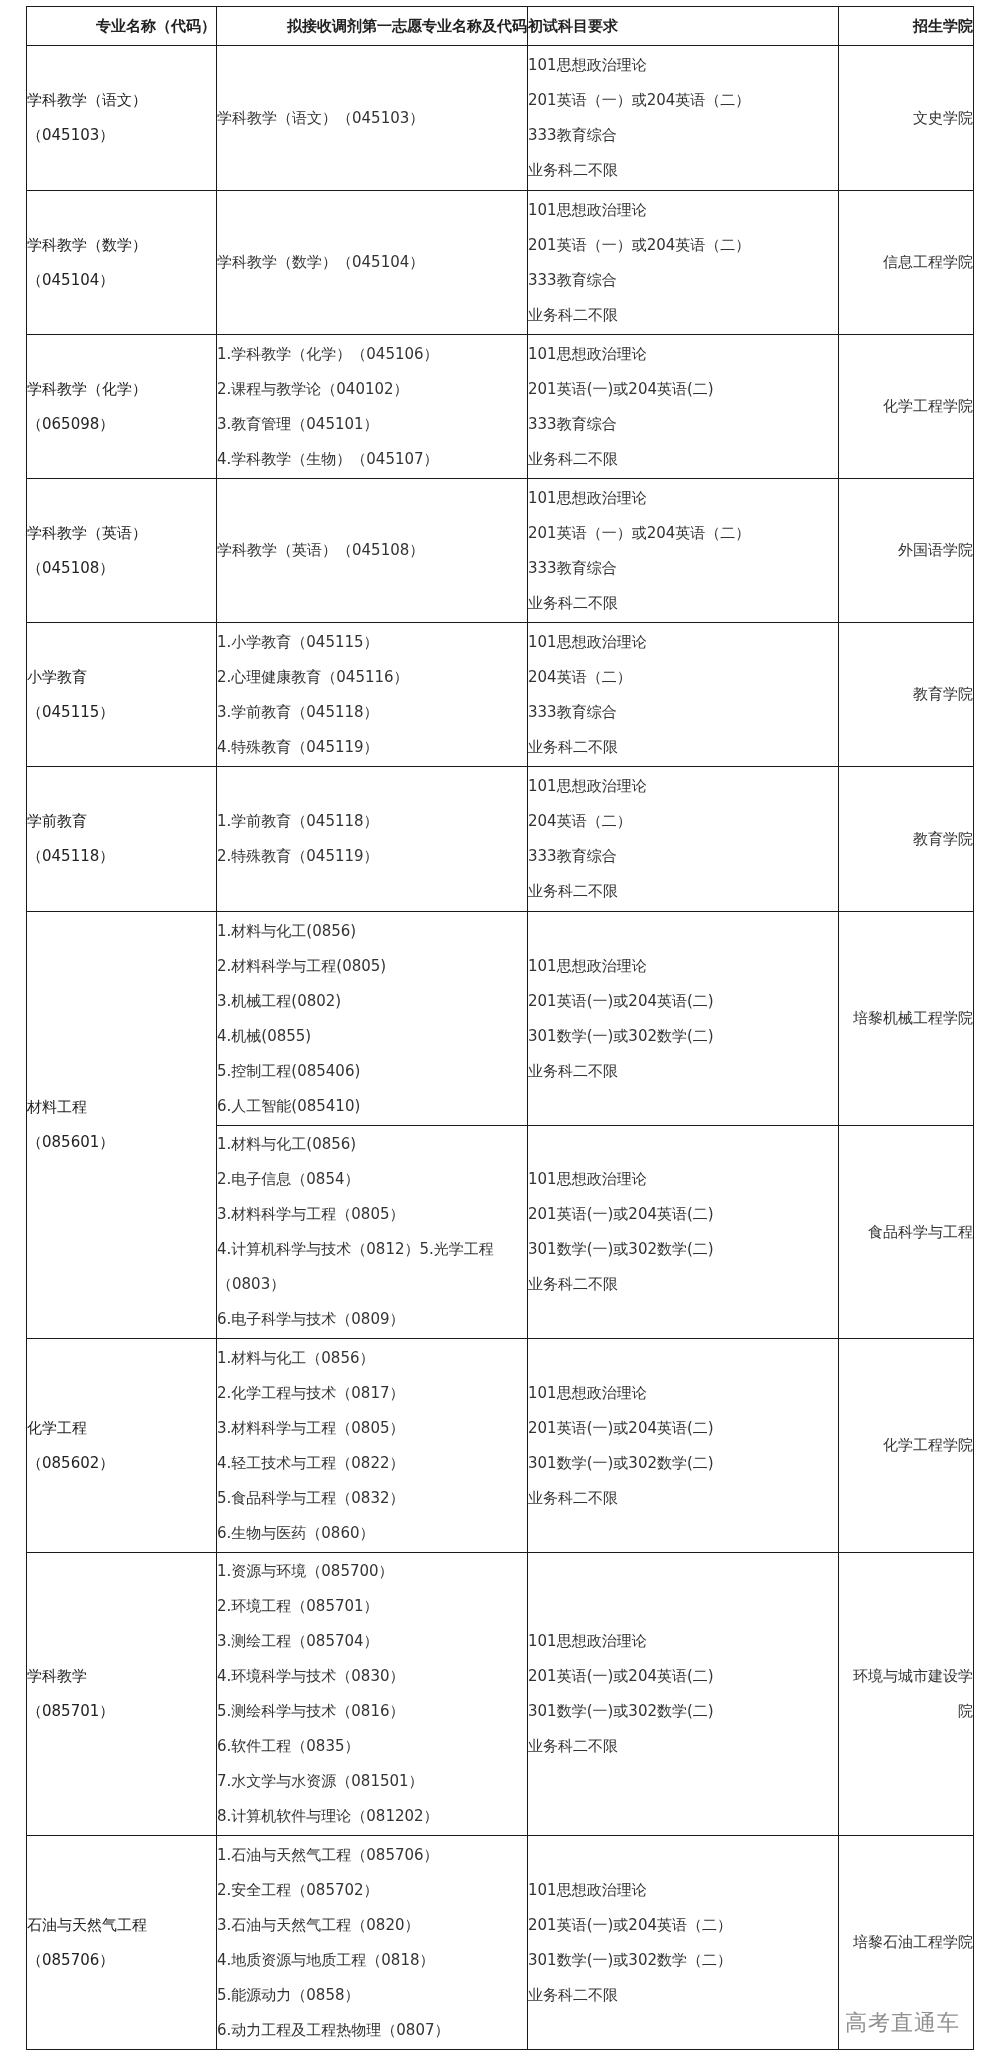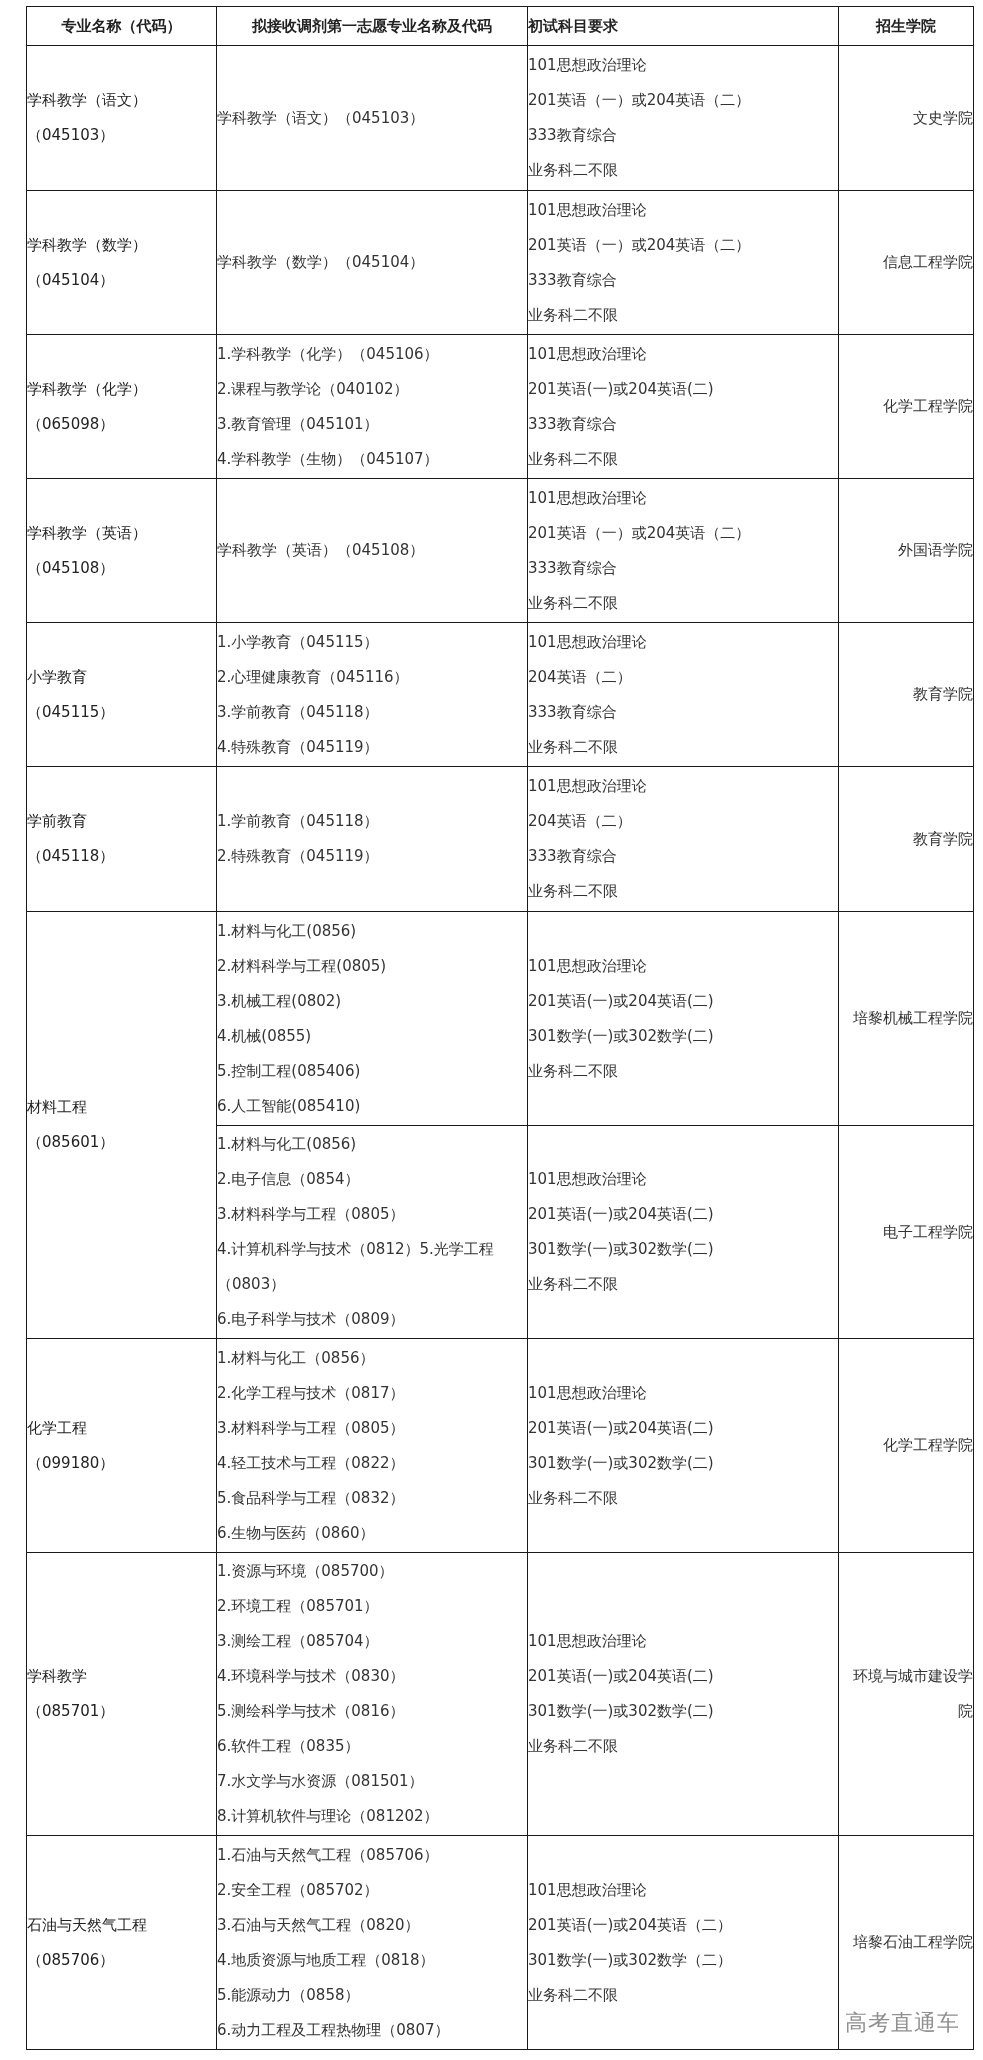--- a/index.html
+++ b/index.html
@@ -4,21 +4,21 @@
 <style>
   html, body { margin:0; padding:0; background:#ffffff; }
   body { width:983px; height:2060px; position:relative; overflow:hidden;
          font-family:"DejaVu Sans","Liberation Sans",sans-serif; color:#222; }
   table.grid { position:absolute; left:26px; top:6px; border-collapse:collapse;
                table-layout:fixed; width:947px; }
   table.grid td, table.grid th { border:1.6px solid #1a1a1a; padding:0; vertical-align:middle; }
   col.c1 { width:190px; } col.c2 { width:311px; } col.c3 { width:311px; } col.c4 { width:135px; }
   th { font-size:15px; font-weight:bold; height:38px; color:#222; }
   th.left { text-align:left; padding-left:4px;margin-top:16px; }
-  th.center { text-align:center; }
+  th.center { text-align:right; }
   td.major { text-align:left; font-weight:normal; font-size:15px; line-height:35px; }
   td.list { font-size:15px; line-height:35px; padding-left:3px; color:#333; }
   td.list div { white-space:normal; }
   td.college { text-align:right; font-size:15px; line-height:35px; color:#333; padding:0 4px; }
   .watermark { position:absolute; left:845px; top:2008px; font-size:22px; color:#8f8f8f; letter-spacing:1px; }
 </style>
 </head>
 <body>
 
 <table class="grid">
@@ -175,27 +175,27 @@
           <div>3.材料科学与工程（0805）</div>
           <div>4.计算机科学与技术（0812）5.光学工程（0803）</div>
           <div>6.电子科学与技术（0809）</div>
         </td>
       <td class="list">
           <div>101思想政治理论</div>
           <div>201英语(一)或204英语(二)</div>
           <div>301数学(一)或302数学(二)</div>
           <div>业务科二不限</div>
         </td>
-      <td class="college">电子工程学院</td>
+      <td class="college">食品科学与工程</td>
     </tr>
 
     <tr style="height:214px">
       <td class="major">
           <div>化学工程</div>
-          <div>（099180）</div>
+          <div>（085602）</div>
         </td>
       <td class="list">
           <div>1.材料与化工（0856）</div>
           <div>2.化学工程与技术（0817）</div>
           <div>3.材料科学与工程（0805）</div>
           <div>4.轻工技术与工程（0822）</div>
           <div>5.食品科学与工程（0832）</div>
           <div>6.生物与医药（0860）</div>
         </td>
       <td class="list">

